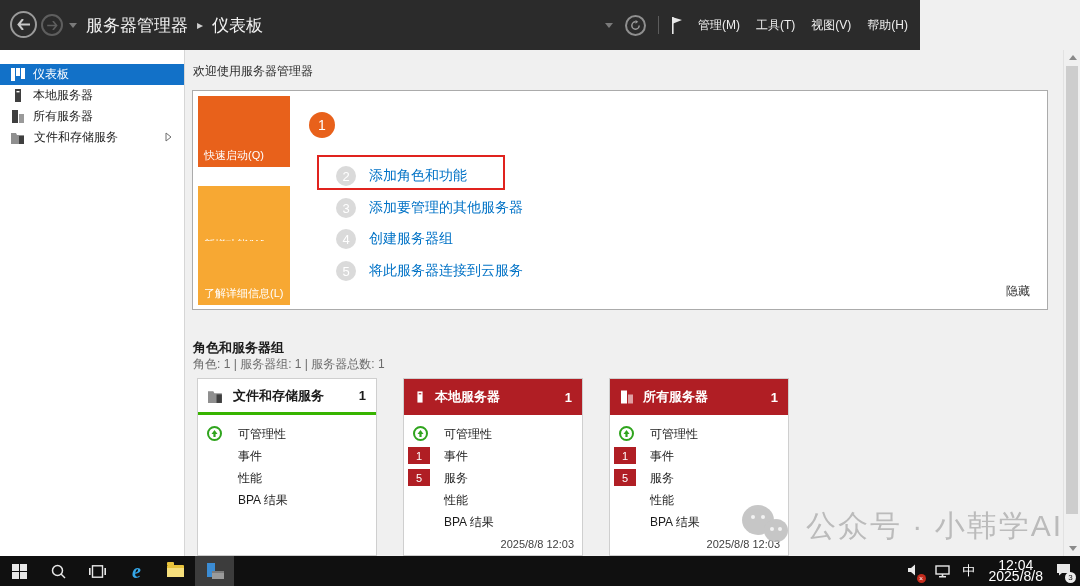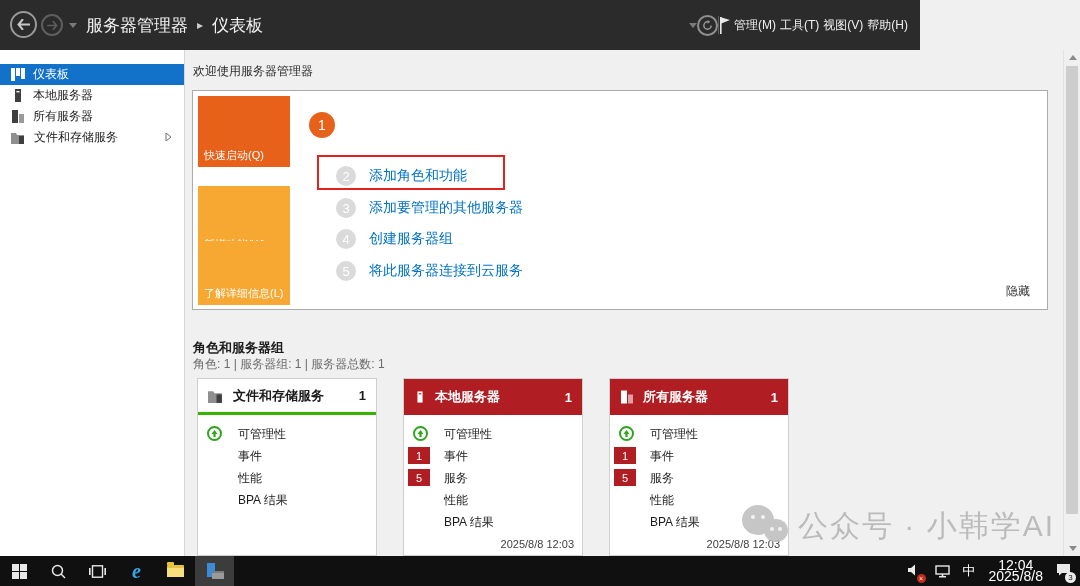--- a/index.html
+++ b/index.html
@@ -9,21 +9,21 @@
 
   
   #titlebar { position:absolute; left:0; top:0; width:920px; height:50px; background:#2B2B2B; }
   .nav-circle { position:absolute; border-radius:50%; display:flex; align-items:center; justify-content:center; }
   #nav-back { left:10px; top:11px; width:27px; height:27px; border:2px solid #9A9A9A; }
   #nav-fwd  { left:41px; top:14px; width:22px; height:22px; border:2px solid #5E5E5E; }
   .caret-down { width:0; height:0; border-left:4px solid transparent; border-right:4px solid transparent; border-top:5px solid #7A7A7A; }
   #nav-caret { position:absolute; left:69px; top:23px; }
   #tb-title { position:absolute; left:86px; top:0; height:50px; display:flex; align-items:center; color:#F2F2F2; font-size:17px; }
   #tb-title .sep { color:#CFCFCF; margin:0 9px; font-size:12px; }
-  #tb-right { position:absolute; right:10px; top:0; height:50px; display:flex; align-items:center; gap:0; }
+  #tb-right { position:absolute; right:10px; top:0; height:50px; display:flex; align-items:center; gap:12px; }
   #refresh-circle { width:21px; height:21px; border:2px solid #8F8F8F; border-radius:50%; display:flex; align-items:center; justify-content:center; }
   .vsep { width:1px; height:18px; background:#5C5C5C; }
   .menu-item { color:#F0F0F0; font-size:12px; cursor:default; padding:0 2px; }
 
   
   #sidebar { position:absolute; left:0; top:50px; width:185px; height:506px; background:#FFFFFF; border-right:1px solid #D6D6D6; }
   .sb-item { height:21px; display:flex; align-items:center; gap:8px; padding-left:11px; font-size:12px; color:#1B1B1B; position:relative; }
   .sb-item.selected { background:#1271C8; color:#FFFFFF; }
   #sidebar .sb-item:first-child { margin-top:14px; }
   .sb-expand { position:absolute; right:12px; top:5px; }
@@ -69,21 +69,21 @@
   .badge { position:absolute; left:4px; top:2px; width:22px; height:17px; background:#B01E24; color:#FFF; font-size:11px; display:flex; align-items:center; justify-content:center; }
   .tile-footer { position:absolute; right:8px; bottom:5px; font-size:11px; color:#3F3F3F; }
 
   
   #scrollbar { position:absolute; left:1063px; top:50px; width:17px; height:506px; background:#F0F0F0; border-left:1px solid #E2E2E2; }
   #sb-thumb { position:absolute; left:2px; top:16px; width:12px; height:448px; background:#CDCDCD; }
   .sb-arrow-up { position:absolute; left:5px; top:5px; width:0; height:0; border-left:4px solid transparent; border-right:4px solid transparent; border-bottom:5px solid #8A8A8A; }
   .sb-arrow-down { position:absolute; left:5px; bottom:5px; width:0; height:0; border-left:4px solid transparent; border-right:4px solid transparent; border-top:5px solid #8A8A8A; }
 
   
-  #watermark { position:absolute; left:742px; top:503px; display:flex; align-items:center; gap:4px; z-index:20; opacity:0.85; }
+  #watermark { position:absolute; left:742px; top:503px; display:flex; align-items:center; gap:12px; z-index:20; opacity:0.85; }
   #wm-text { color:#B2B2B2; font-size:30px; letter-spacing:2px; }
   #wm-icon { position:relative; width:52px; height:46px; }
   .wm-bubble { position:absolute; border-radius:50%; background:#BDBDBD; }
   .wm-b1 { left:0; top:2px; width:32px; height:30px; }
   .wm-b2 { left:22px; top:16px; width:24px; height:23px; }
   .wm-eye { position:absolute; width:4px; height:4px; border-radius:50%; background:#F0F0F0; }
 
   
   #taskbar { position:absolute; left:0; top:556px; width:1080px; height:30px; background:#101010; display:flex; align-items:stretch; z-index:30; }
   .tb-slot { width:39px; display:flex; align-items:center; justify-content:center; }

